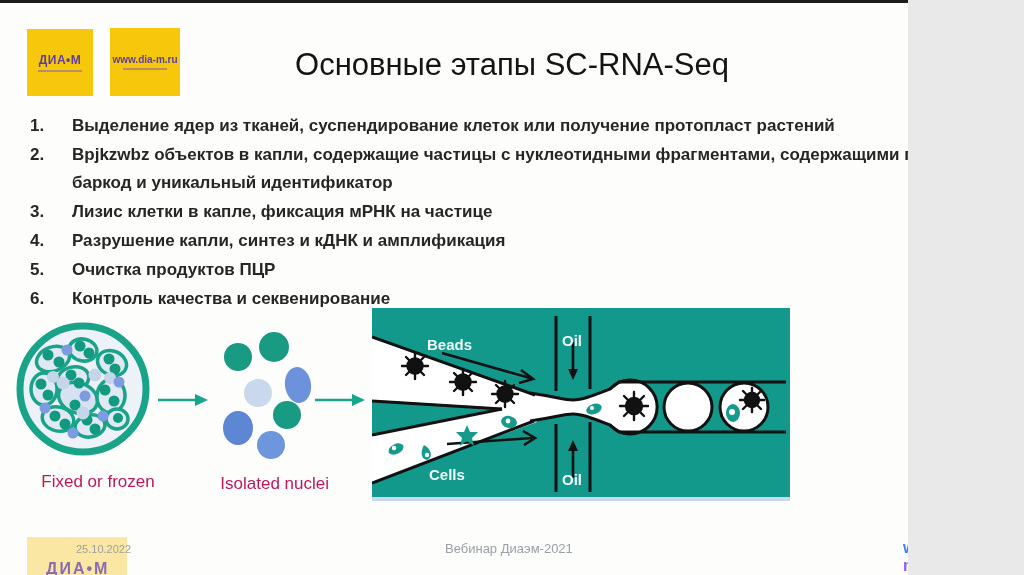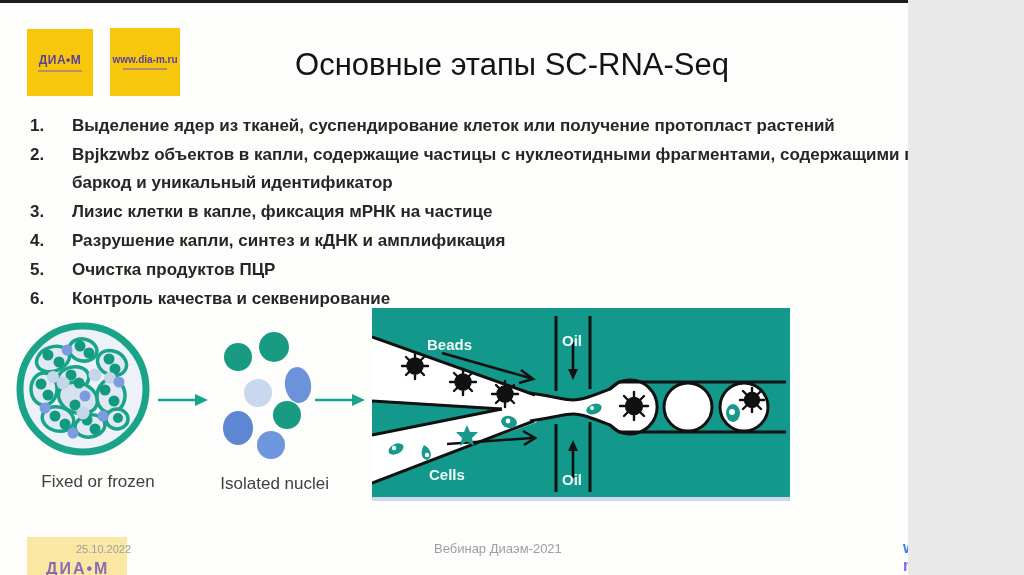--- a/index.html
+++ b/index.html
@@ -21,39 +21,39 @@
   .dolomite{position:absolute;left:935px;top:12px;width:86px;text-align:left;}
   .dolo-name{font-size:17px;font-weight:600;color:#2b2b2b;line-height:17px;margin-top:2px;}
 
   
   .steps{position:absolute;left:30px;top:112px;width:960px;}
   .step{display:flex;margin-bottom:1px;font-size:17px;font-weight:600;color:#262626;line-height:28px;}
   .step .num{width:42px;flex:0 0 42px;}
   .step .txt{flex:1;}
 
   
-  .lbl{position:absolute;font-size:17px;font-weight:500;color:#404040;text-align:center;line-height:24px;}
+  .lbl{position:absolute;font-size:17px;font-weight:500;color:#be185d;text-align:center;line-height:24px;}
   .lbl-tissue{left:12px;top:470px;width:172px;}
   .lbl-nuclei{left:199px;top:472px;width:130px;text-align:right;}
 
   .tissue-svg{position:absolute;left:14px;top:320px;}
   .nuclei-svg{position:absolute;left:208px;top:330px;}
   .arrow1{position:absolute;left:158px;top:392px;}
   .arrow2{position:absolute;left:315px;top:392px;}
   .chip-svg{position:absolute;left:372px;top:308px;}
   .chip-strip{position:absolute;left:372px;top:497px;width:418px;height:4px;background:#ccd8ec;}
 
   .citation{position:absolute;left:185px;top:502px;width:745px;font-size:13.5px;font-weight:bold;
             color:#1b1b1b;line-height:18px;letter-spacing:-.1px;}
 
   
   .pale-box{position:absolute;left:27px;top:537px;width:100px;height:38px;background:#fbe7a4;}
   .f-date{position:absolute;left:76px;top:543px;font-size:11px;color:#9e9e9e;}
   .f-brand{position:absolute;left:46px;top:560px;font-size:16px;font-weight:bold;color:#8a6cb0;letter-spacing:2px;}
-  .f-event{position:absolute;left:434px;top:541px;font-size:13px;color:#9aa0a8;}
+  .f-event{position:absolute;left:445px;top:541px;font-size:13px;color:#9aa0a8;}
   .f-site{position:absolute;left:903px;top:539px;font-size:16px;font-weight:bold;}
   .f-site .pre{color:#3b82f6;}
   .f-site .dom{color:#8b5cf6;}
   .f-sitesub{position:absolute;left:940px;top:557px;font-size:8.5px;color:#6f5fb0;font-weight:bold;font-family:Liberation Mono, monospace;}
   .f-art1{position:absolute;left:988px;top:544px;font-size:12px;color:#cfcfcf;}
   .f-art2{position:absolute;left:990px;top:559px;font-size:12px;color:#cfcfcf;}
 </style>
 </head>
 <body>
 

